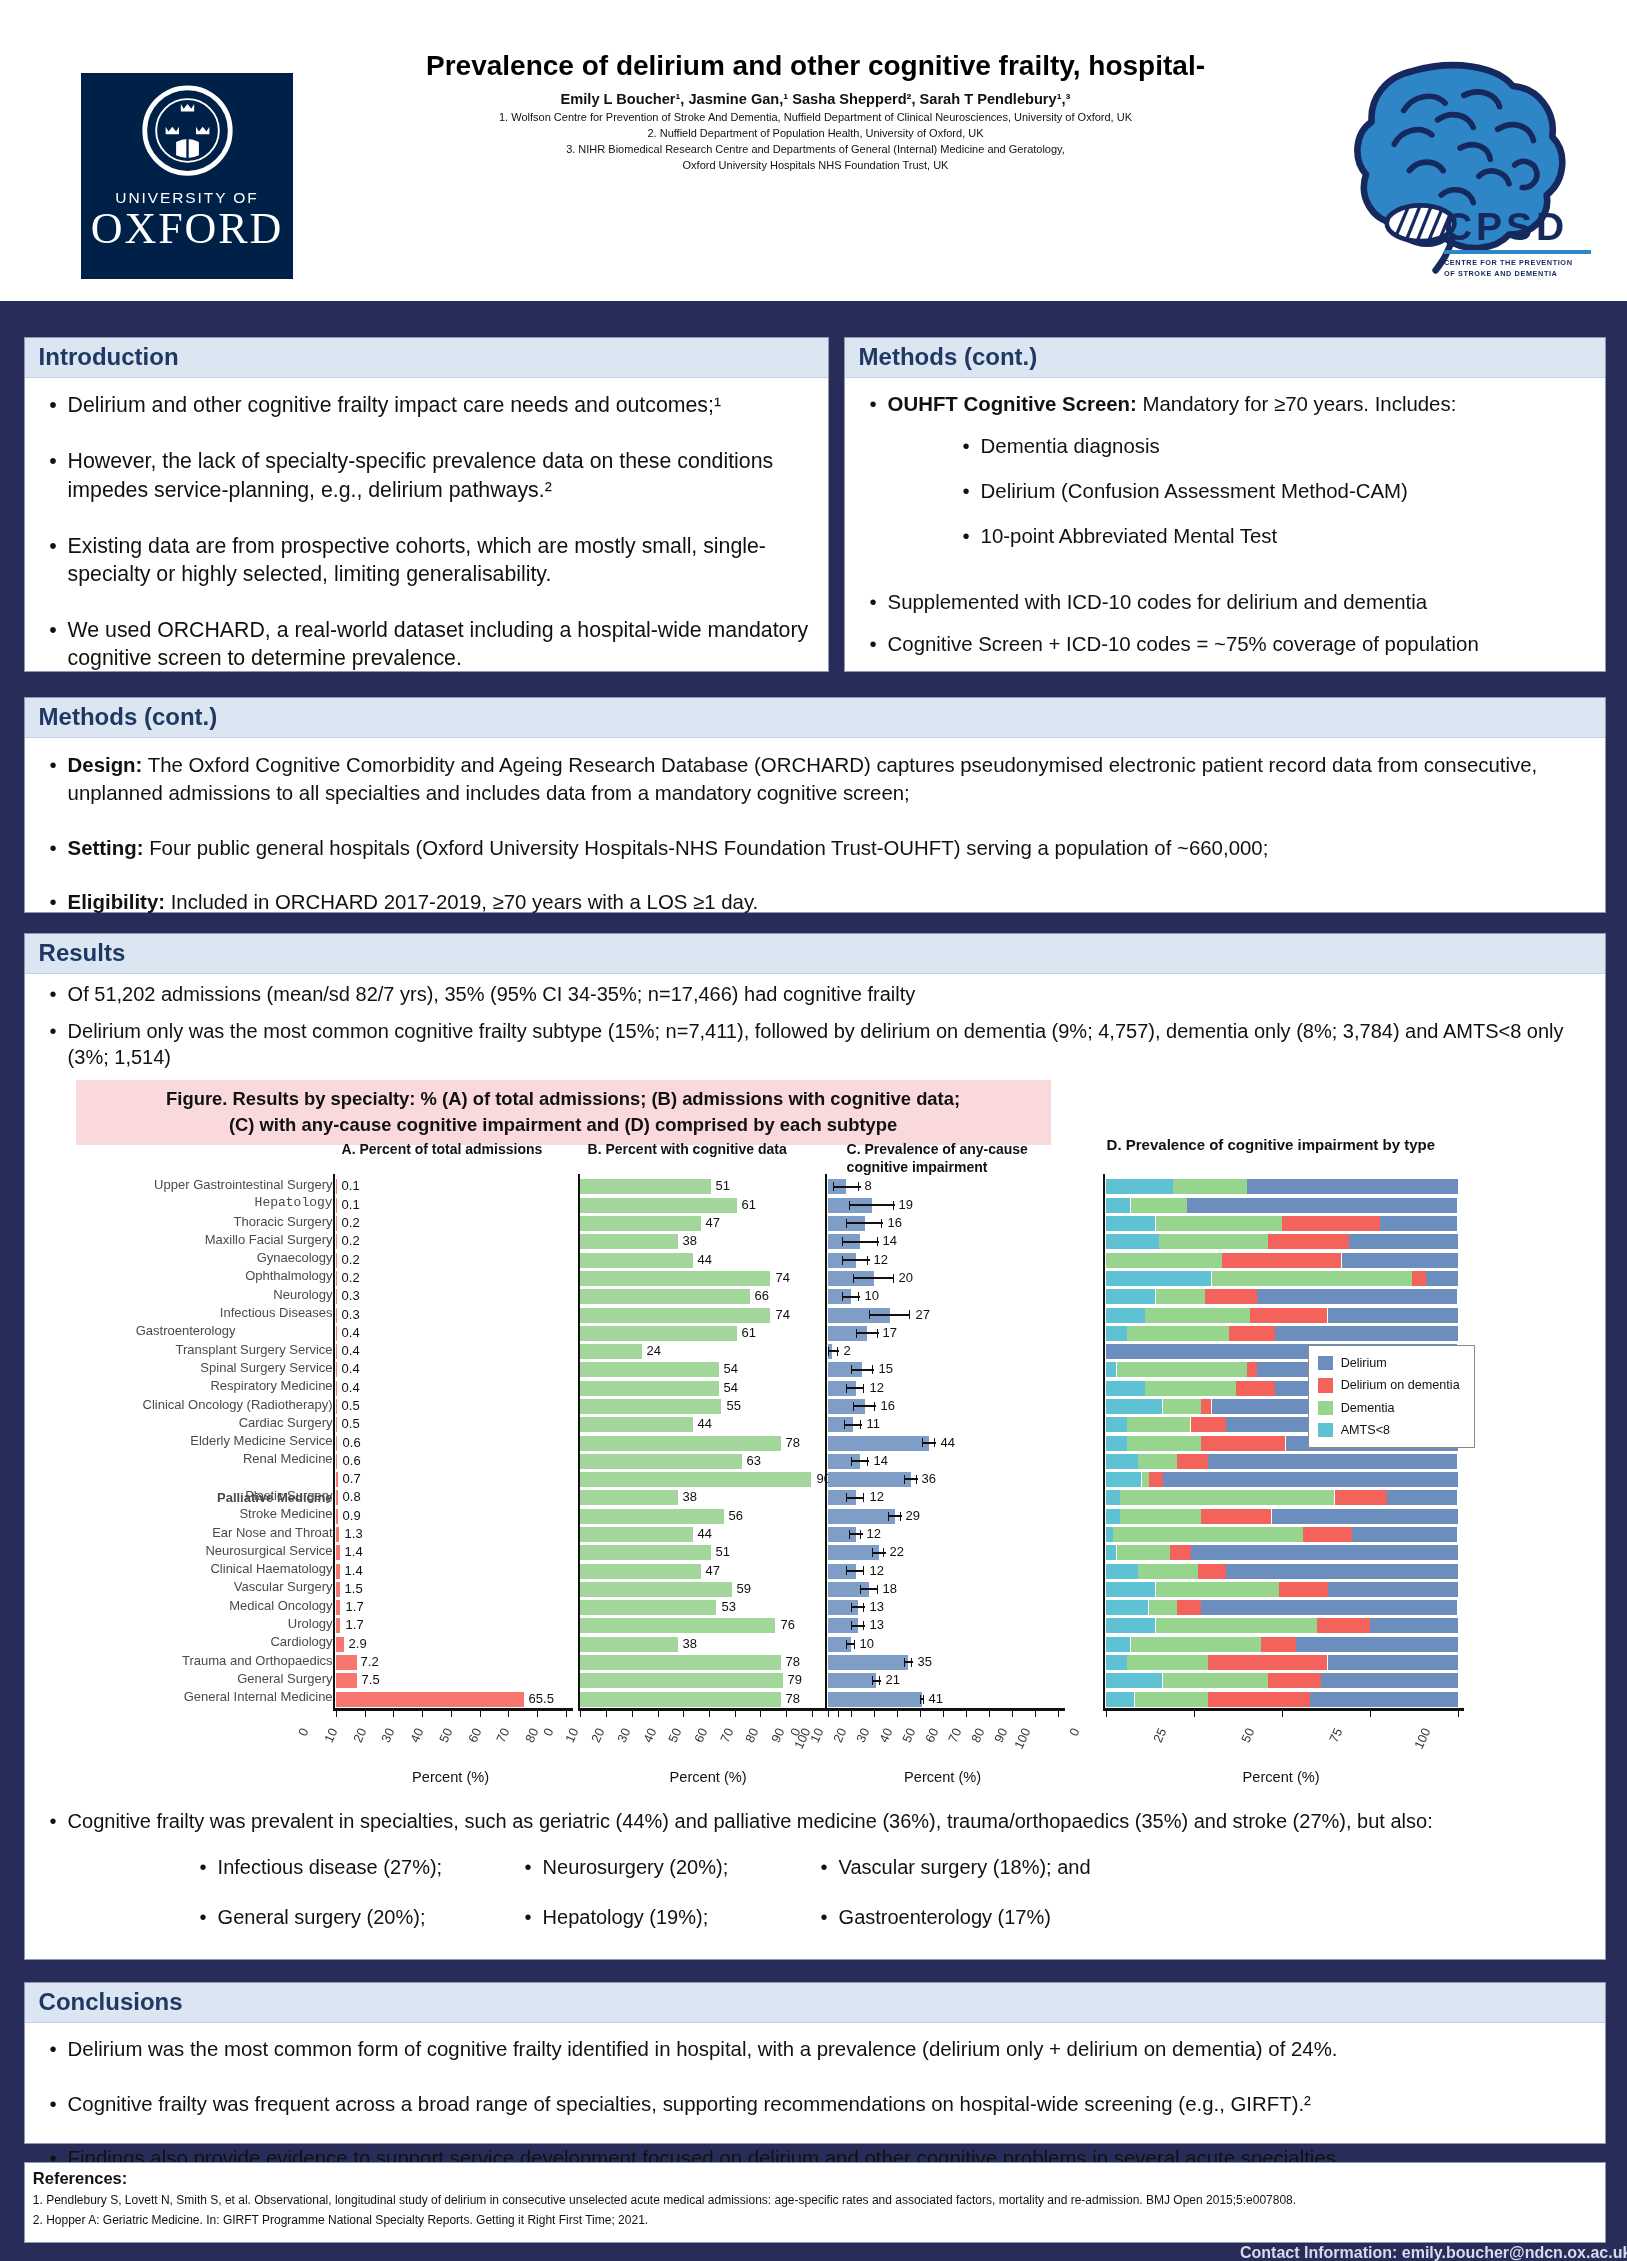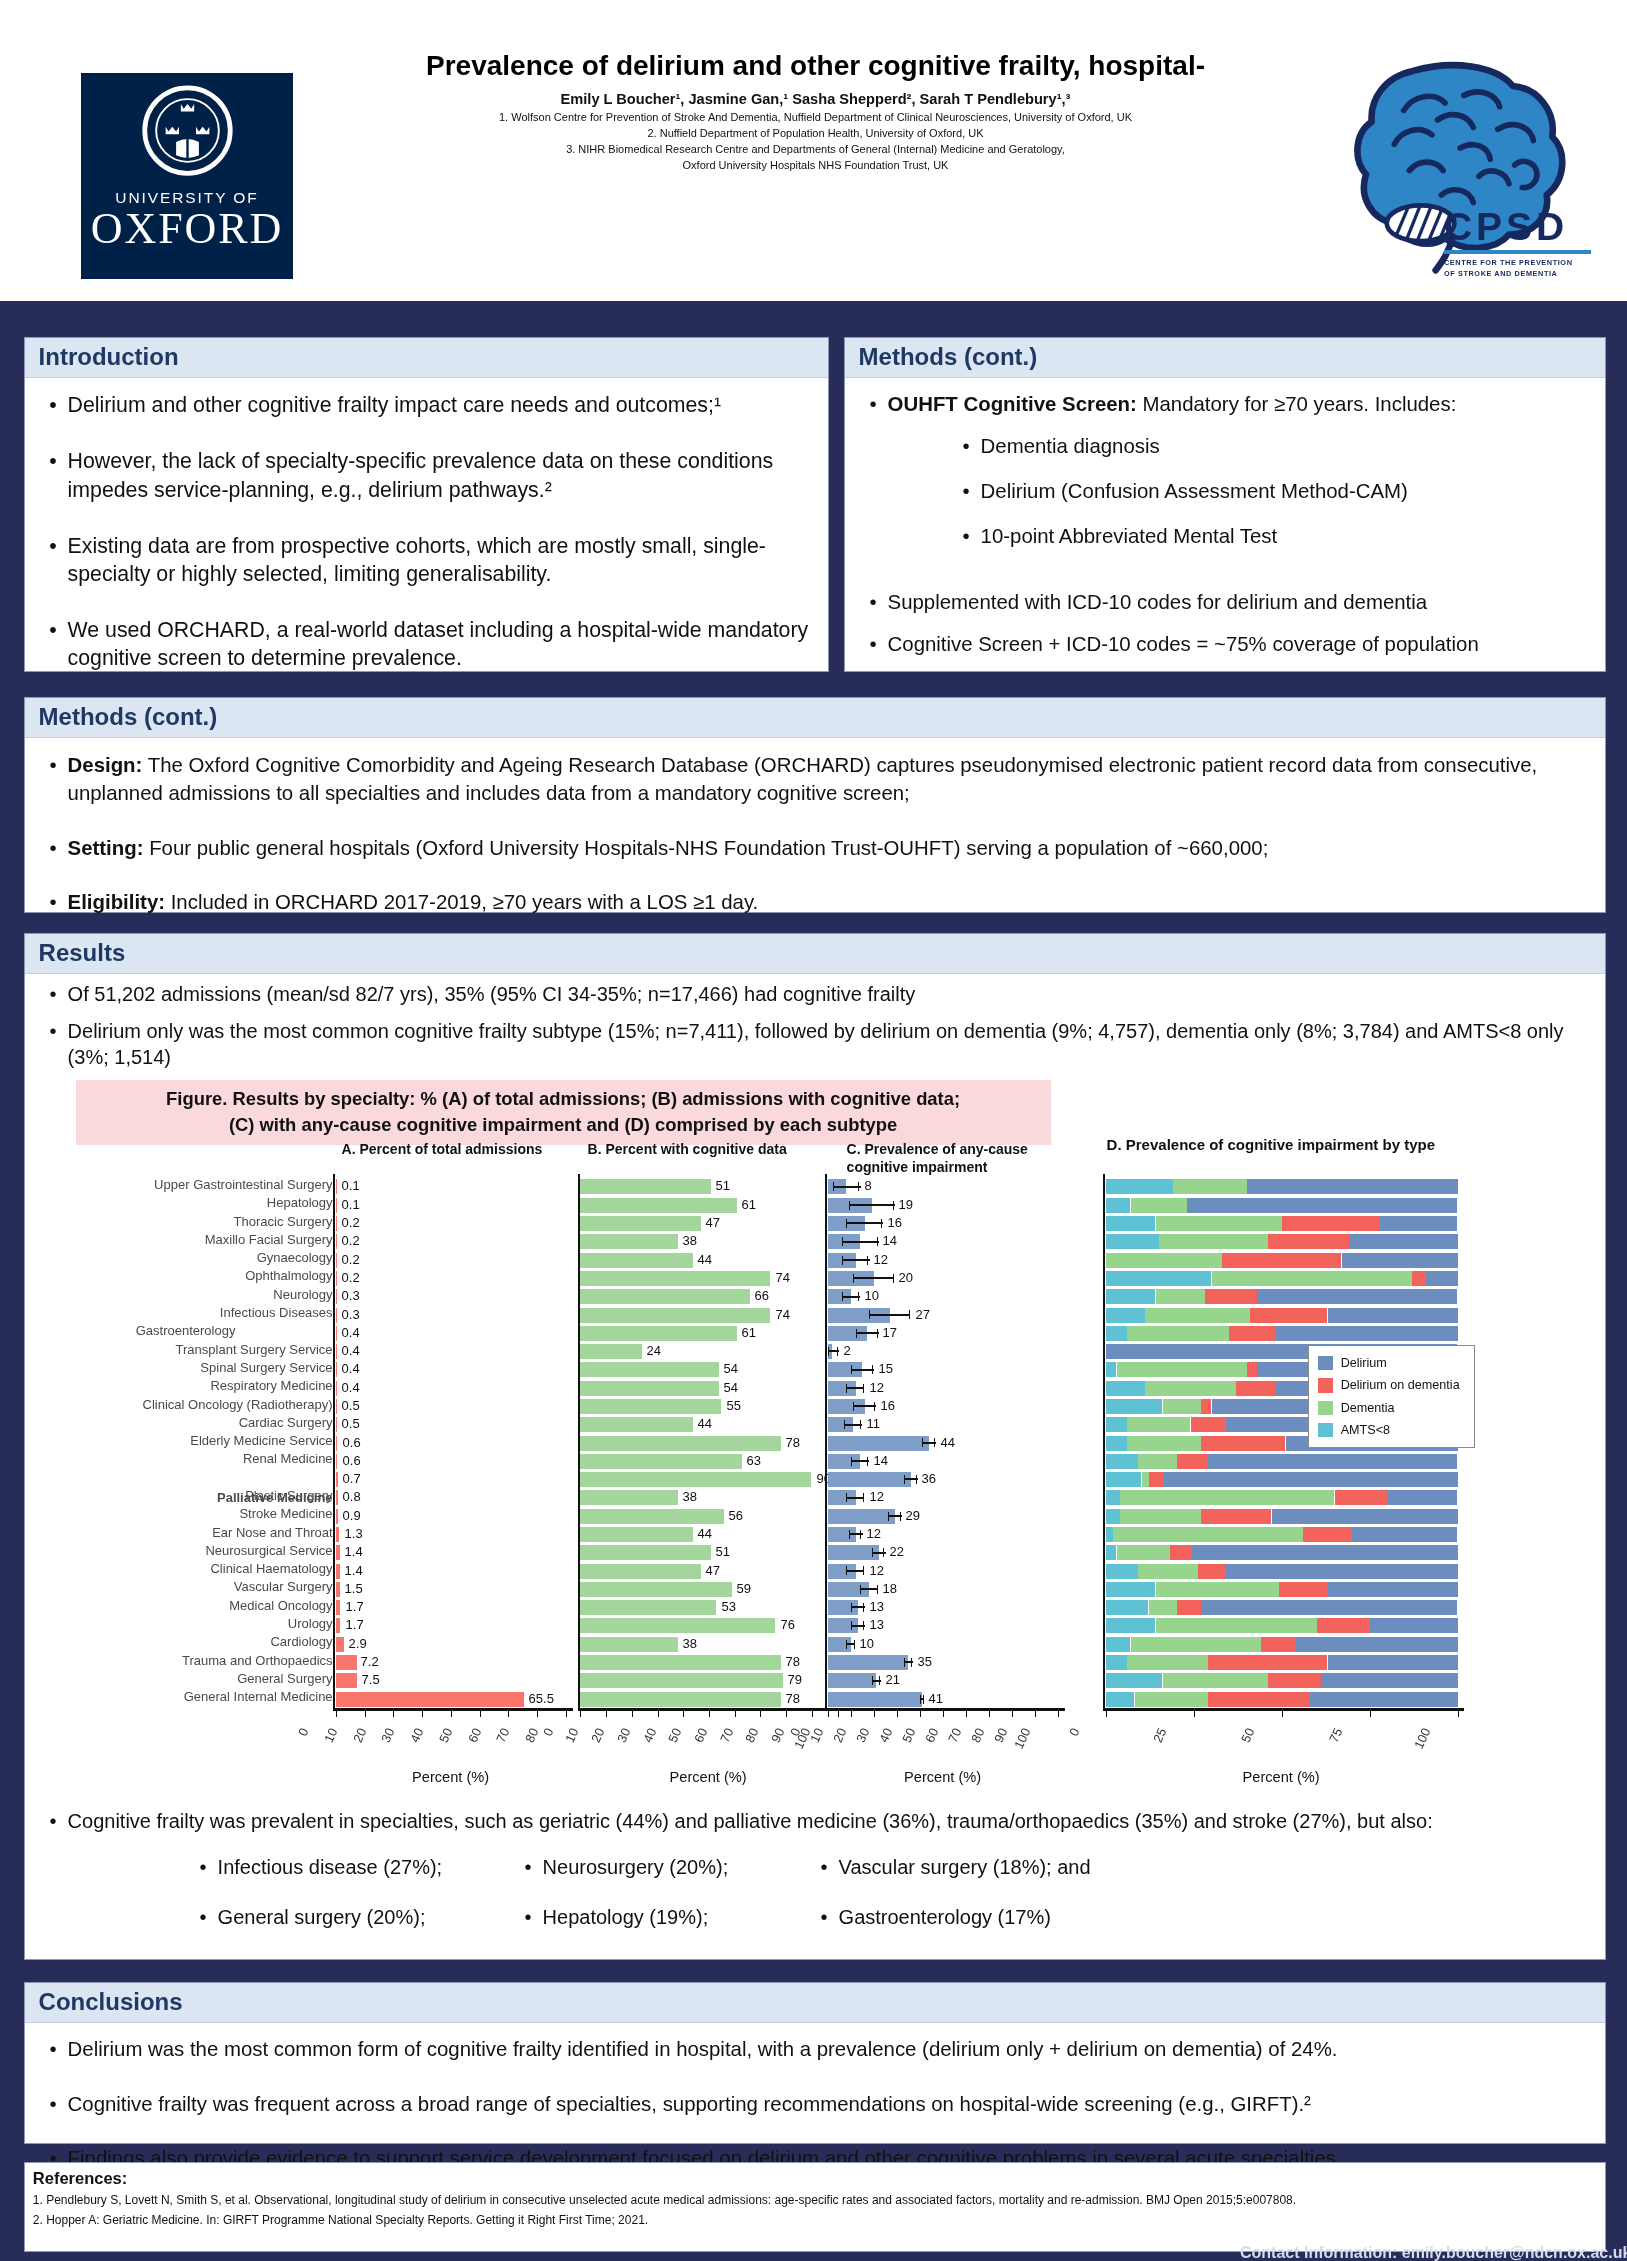--- a/index.html
+++ b/index.html
@@ -20,21 +20,21 @@
   .cpsd-bar{height:3.9px;background:#2F86C7;margin:3.9px 0 3.9px 0;width:147px;}
   .cpsd-caption{font-size:7.3px;color:#16295E;letter-spacing:0.6px;line-height:1.5;font-weight:bold;}
   .card{position:absolute;background:#fff;border:1.9px solid #8E98B4;box-sizing:border-box;}
   .card-head{background:#DCE6F2;color:#1F3864;font-weight:bold;font-size:24px;
        padding:4.9px 13.6px 5.8px 13.6px;border-bottom:1px solid #c3cfe2;}
   #card-intro{left:24px;top:337px;width:805px;height:335px;}
   #card-methods-side{left:844px;top:337px;width:762px;height:335px;}
   #card-methods-full{left:24px;top:697px;width:1582px;height:216px;}
   #card-results{left:24px;top:933px;width:1582px;height:1027px;}
   #card-conclusions{left:24px;top:1982px;width:1582px;height:162px;}
-  #card-references{left:24px;top:2162px;width:1582px;height:90px;}
+  #card-references{left:24px;top:2162px;width:1582px;height:81px;}
   .card-body{padding:13.6px 19.4px 0 13.6px;}
   .bullet{display:flex;align-items:flex-start;}
   .bullet .m{width:29px;flex:none;text-align:center;}
   #card-intro .bullet{font-size:21.3px;line-height:1.32;margin-bottom:28px;}
   #card-methods-side .bullet{font-size:20.4px;line-height:1.3;margin-bottom:15.5px;}
   #card-methods-side .sub .bullet{font-size:20.4px;margin-bottom:18.4px;}
   #card-methods-side .sub{margin-left:93px;margin-top:13.6px;margin-bottom:39px;}
   #card-methods-full .bullet{font-size:20.4px;line-height:1.38;margin-bottom:26px;}
   #card-results .res-bullet{font-size:20px;line-height:1.32;margin-bottom:9.7px;}
   #card-conclusions .bullet{font-size:20.4px;line-height:1.3;margin-bottom:28px;}
@@ -226,21 +226,21 @@
         </div>
       </div>
 
     <div class="figure">
       <div class="fig-title">
         <span>Figure. Results by specialty: % (A) of total admissions; (B) admissions with cognitive data;</span><br>
         <span>(C) with any-cause cognitive impairment and (D) comprised by each subtype</span>
       </div>
 
     <div class="spec-label" style="top: 97px;">Upper Gastrointestinal Surgery</div>
-        <div class="spec-label" style="top: 115px;">Hepatology</div>
+        <div class="spec-label" style="top: 115px; font-family: Liberation Mono, monospace;">Hepatology</div>
         <div class="spec-label" style="top: 134px;">Thoracic Surgery</div>
         <div class="spec-label" style="top: 152px;">Maxillo Facial Surgery</div>
         <div class="spec-label" style="top: 170px;">Gynaecology</div>
         <div class="spec-label" style="top: 188px;">Ophthalmology</div>
         <div class="spec-label" style="top: 207px;">Neurology</div>
         <div class="spec-label" style="top: 225px;">Infectious Diseases</div>
         <div class="spec-label" style="top: 243px; text-align: center;">Gastroenterology</div>
         <div class="spec-label" style="top: 262px;">Transplant Surgery Service</div>
         <div class="spec-label" style="top: 280px;">Spinal Surgery Service</div>
         <div class="spec-label" style="top: 298px;">Respiratory Medicine</div>

